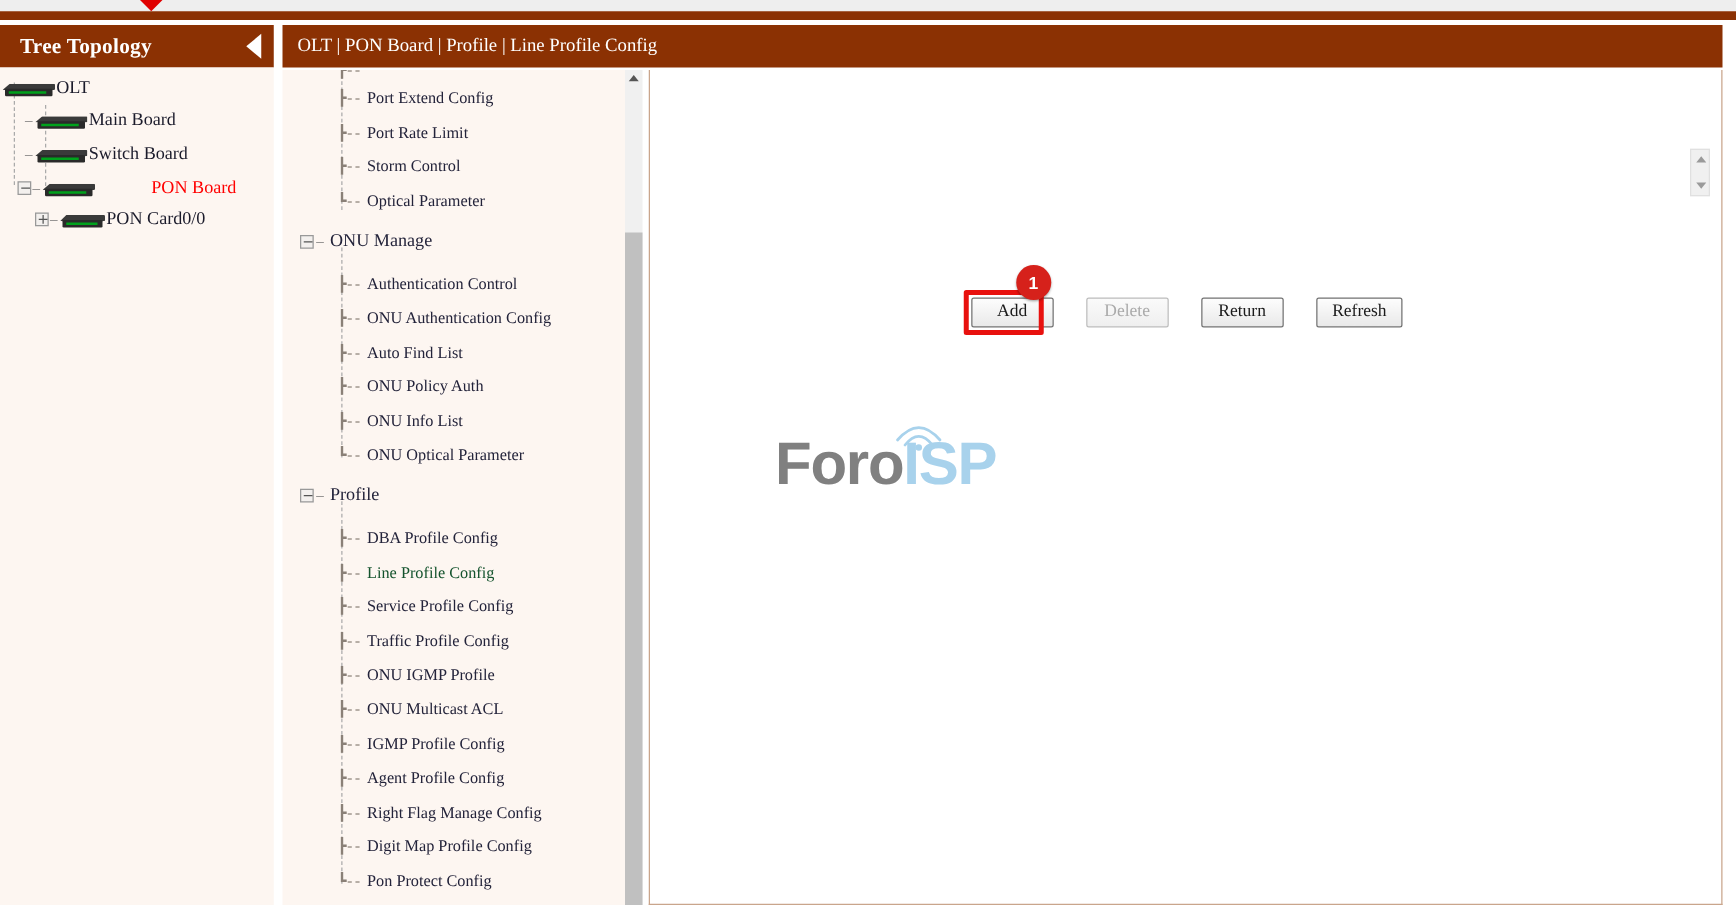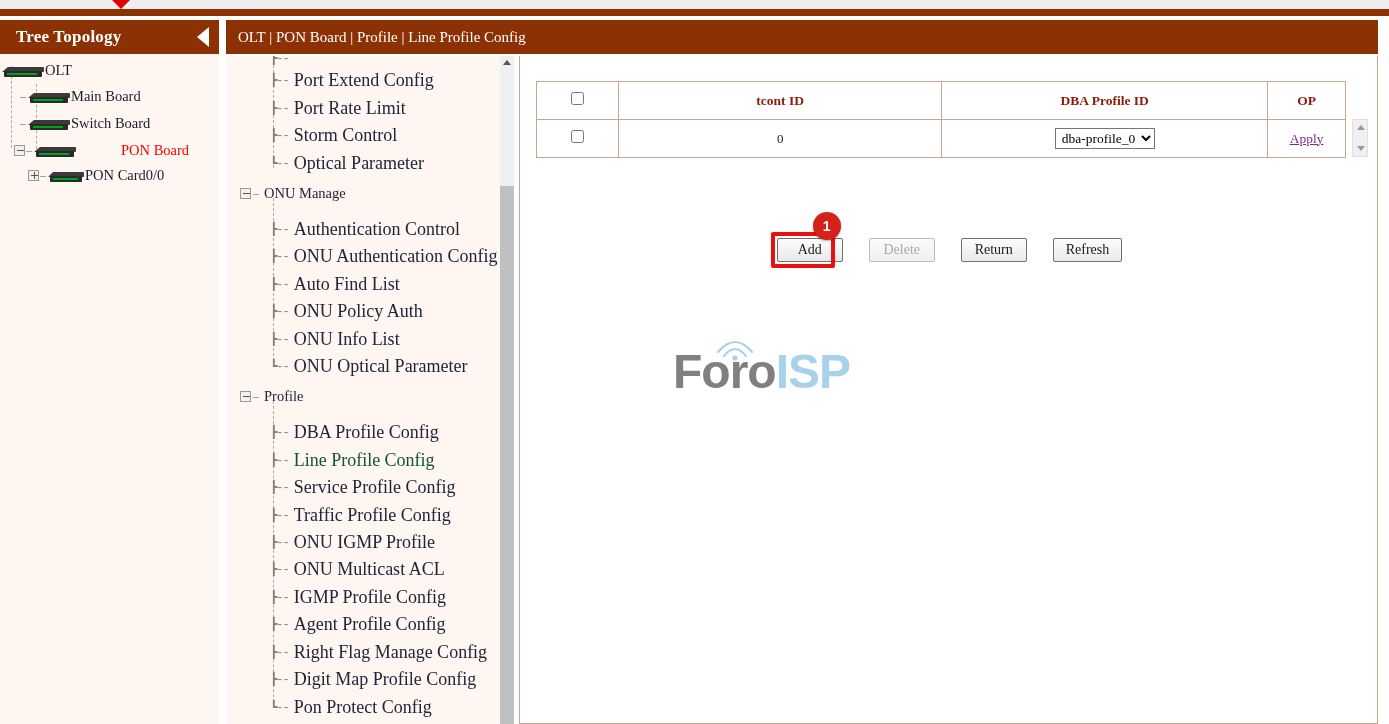--- a/index.html
+++ b/index.html
@@ -102,21 +102,21 @@
   .menu-panel {
     position:absolute; left:226px; top:56px; width:283px; height:668px;
     background:#fdf6f1; overflow:hidden;
   }
   .menu-inner { position:relative; width:283px; }
   .menu-item {
     position:absolute; display:flex; align-items:center; white-space:nowrap;
   }
   .menu-item .tick { color:#8a8077; font-size:12px; letter-spacing:-1px; margin-right:5px;
      font-family:"Liberation Mono", monospace; }
-  .menu-item .txt { font-size:18px; color:#23233a; font-family:"Liberation Serif", serif; }
+  .menu-item .txt { font-size:13px; color:#23233a; font-family:"Liberation Serif", serif; }
   .menu-item .txt.active { color:#14532d; }
   .menu-group { position:absolute; display:flex; align-items:center; }
   .menu-group .txt { font-size:14.5px; color:#23233a; margin-left:4px; }
   .menu-dash { color:#777; font-size:12px; margin:0 1px; }
 
   
   .menu-scroll {
     position:absolute; left:500px; top:56px; width:14px; height:668px;
     background:#f0f0f0;
   }
@@ -200,21 +200,21 @@
     position:absolute; left:36px; top:-26px; width:28px; height:28px;
     border-radius:50%; background:#d6211b; color:#fff;
     font-family:"Liberation Sans", sans-serif; font-size:14px; font-weight:bold;
     display:flex; align-items:center; justify-content:center;
     box-shadow:0 1px 2px rgba(0,0,0,.35);
   }
 
   
   .watermark {
     position:absolute; left:100px; top:275px; width:230px; height:80px;
-    display:flex; align-items:center; justify-content:flex-end;
+    display:flex; align-items:center; justify-content:flex-start;
     user-select:none;
   }
   .wm-text { font-family:"Liberation Sans", sans-serif; font-size:48px; font-weight:bold; letter-spacing:-1px; }
   .wm-foro { color:#808080; }
   .wm-isp { color:#a8d2ec; }
   .wm-wifi { position:absolute; left:94px; top:5px; width:42px; height:26px; }
 </style>
 </head>
 <body>
 
@@ -402,48 +402,20 @@
     </div>
   </div>
 
   <div class="menu-scroll">
     <div class="arrow-up"></div>
     <div class="thumb"></div>
   </div>
 
   <div class="main-area">
 
-    <table class="grid">
-      <thead>
-        <tr>
-          <th class="col-chk">
-            <input type="checkbox" style="">
-          </th>
-          <th class="col-tcont">tcont ID</th>
-          <th class="col-dba">DBA Profile ID</th>
-          <th class="col-op">OP</th>
-        </tr>
-      </thead>
-      <tbody>
-        <tr>
-          <td>
-            <input type="checkbox" style="">
-          </td>
-          <td>0</td>
-          <td>
-            <select class="dba">
-              <option>dba-profile_0</option>
-            </select>
-          </td>
-          <td>
-            <a class="apply" href="#">Apply</a>
-          </td>
-        </tr>
-      </tbody>
-    </table>
 
     <div class="mini-scroll">
       <div class="a-up"></div>
       <div class="a-dn"></div>
     </div>
 
     <div class="btn-row">
       <div class="add-wrap">
         <div class="btn">Add</div>
         <div class="add-highlight"></div>

